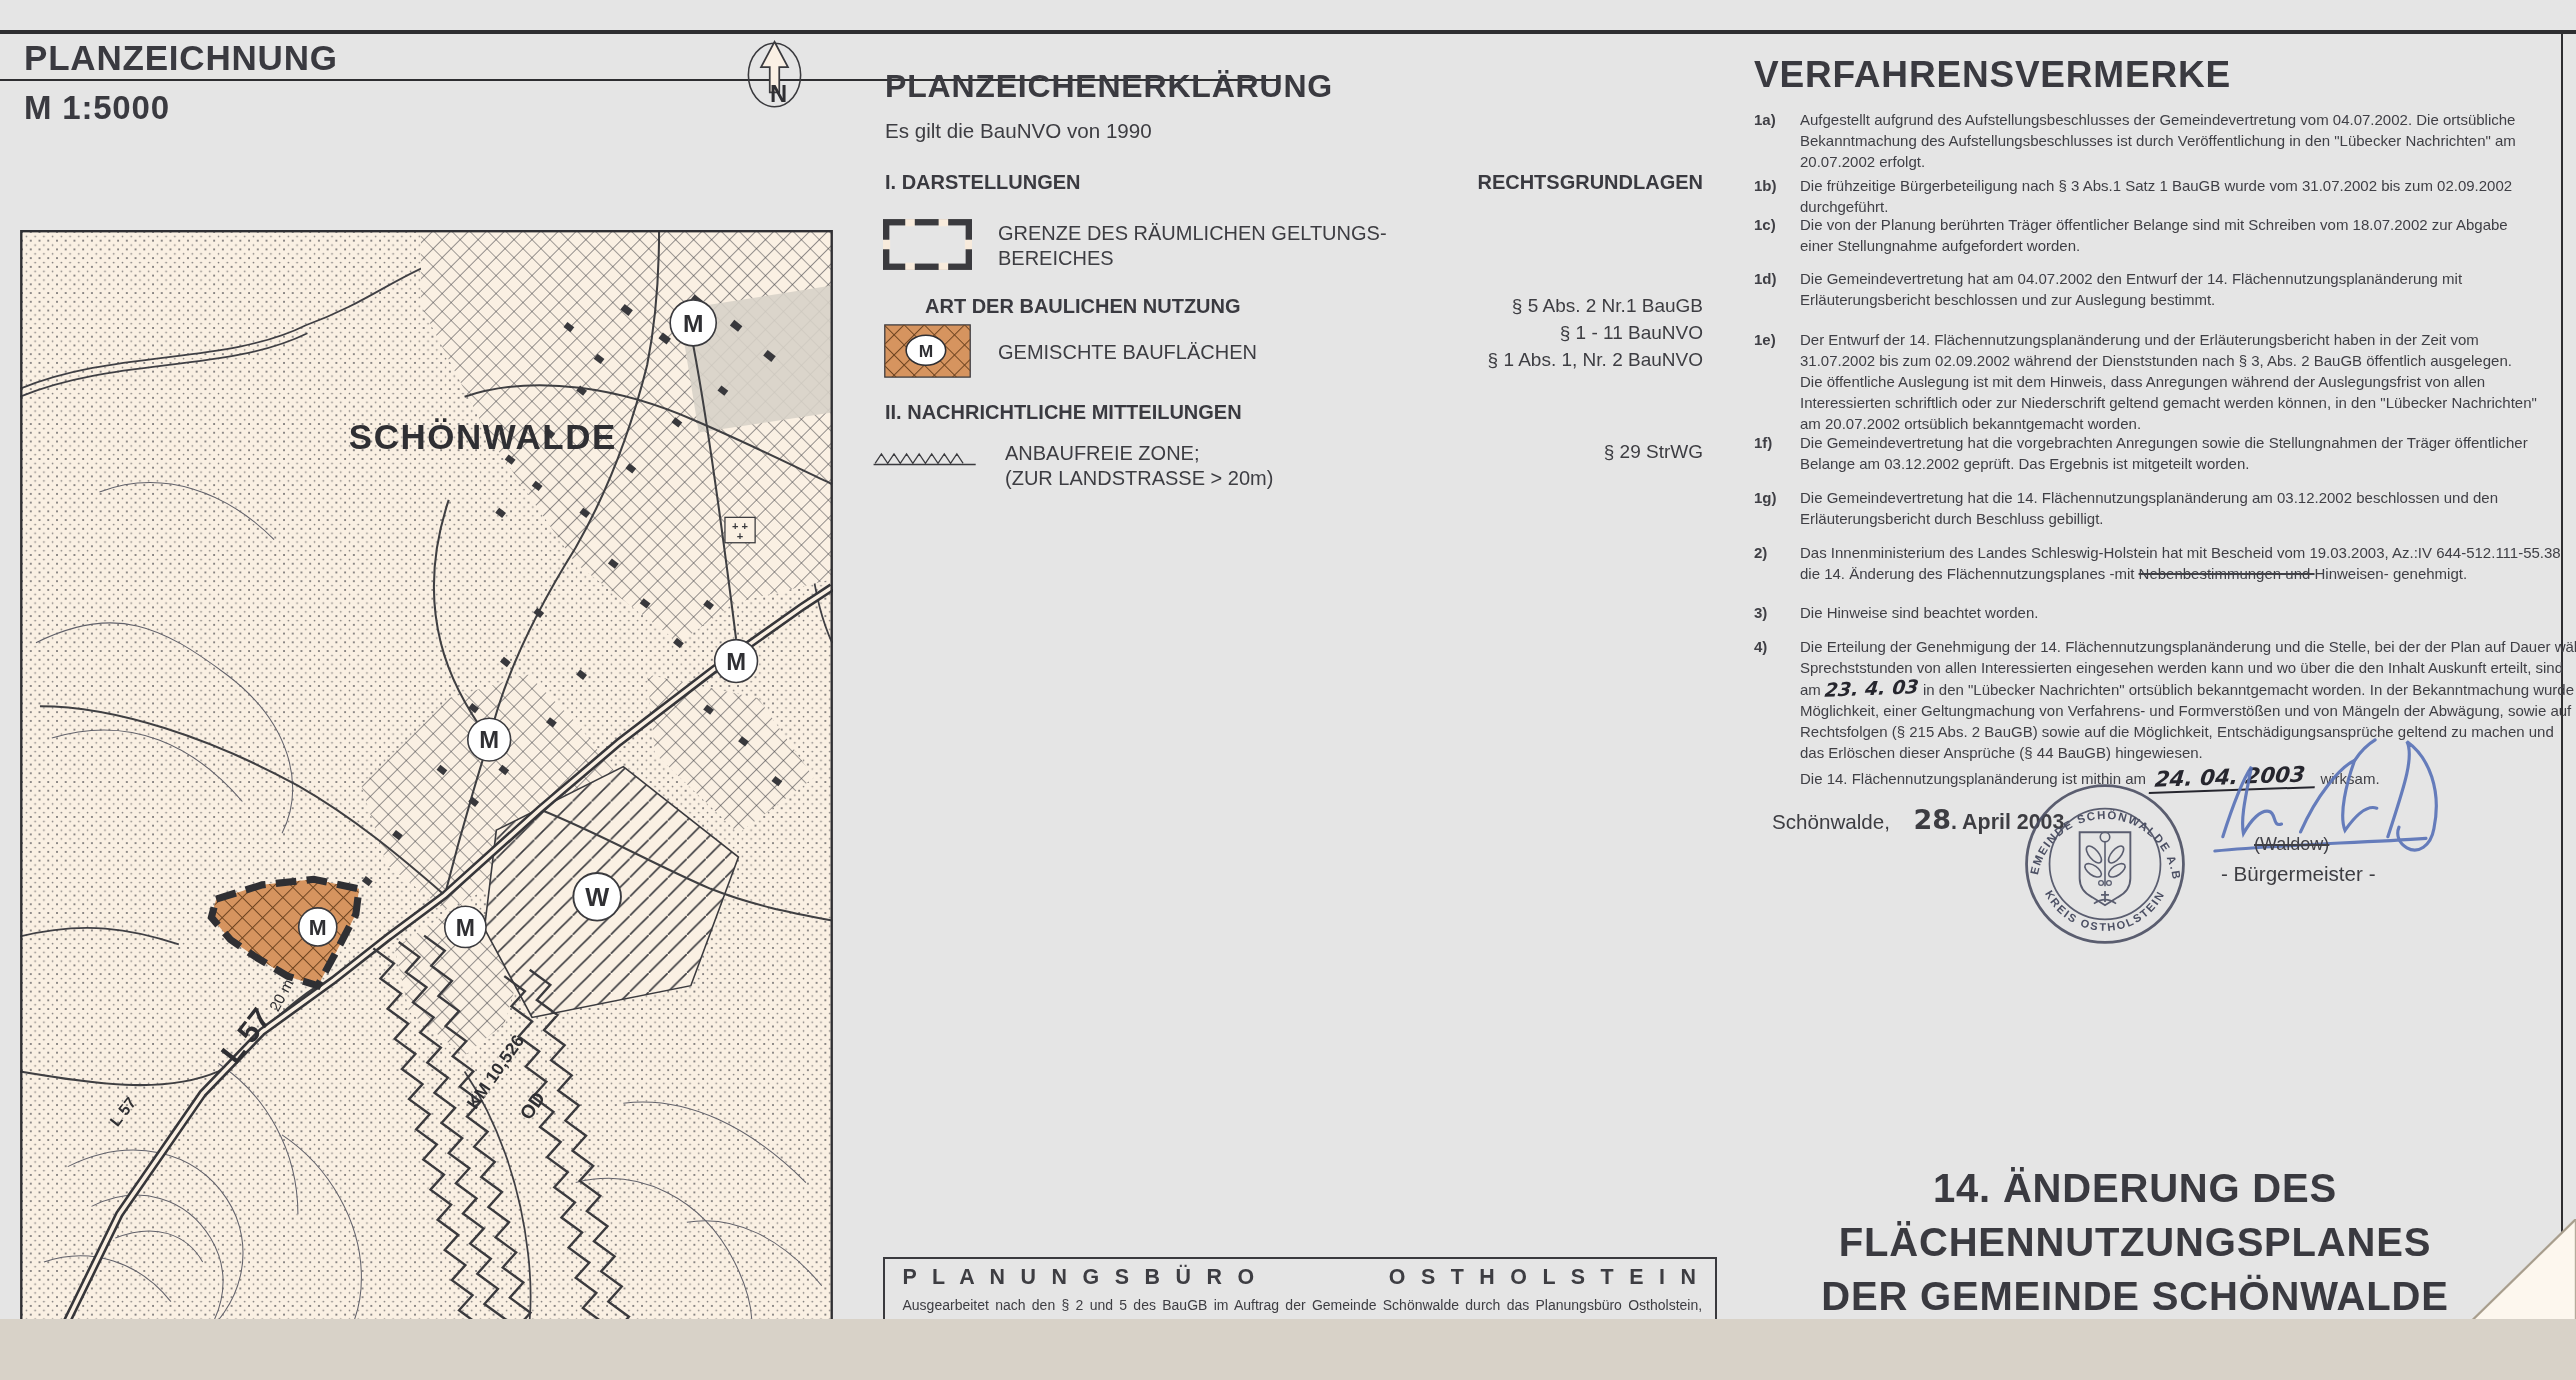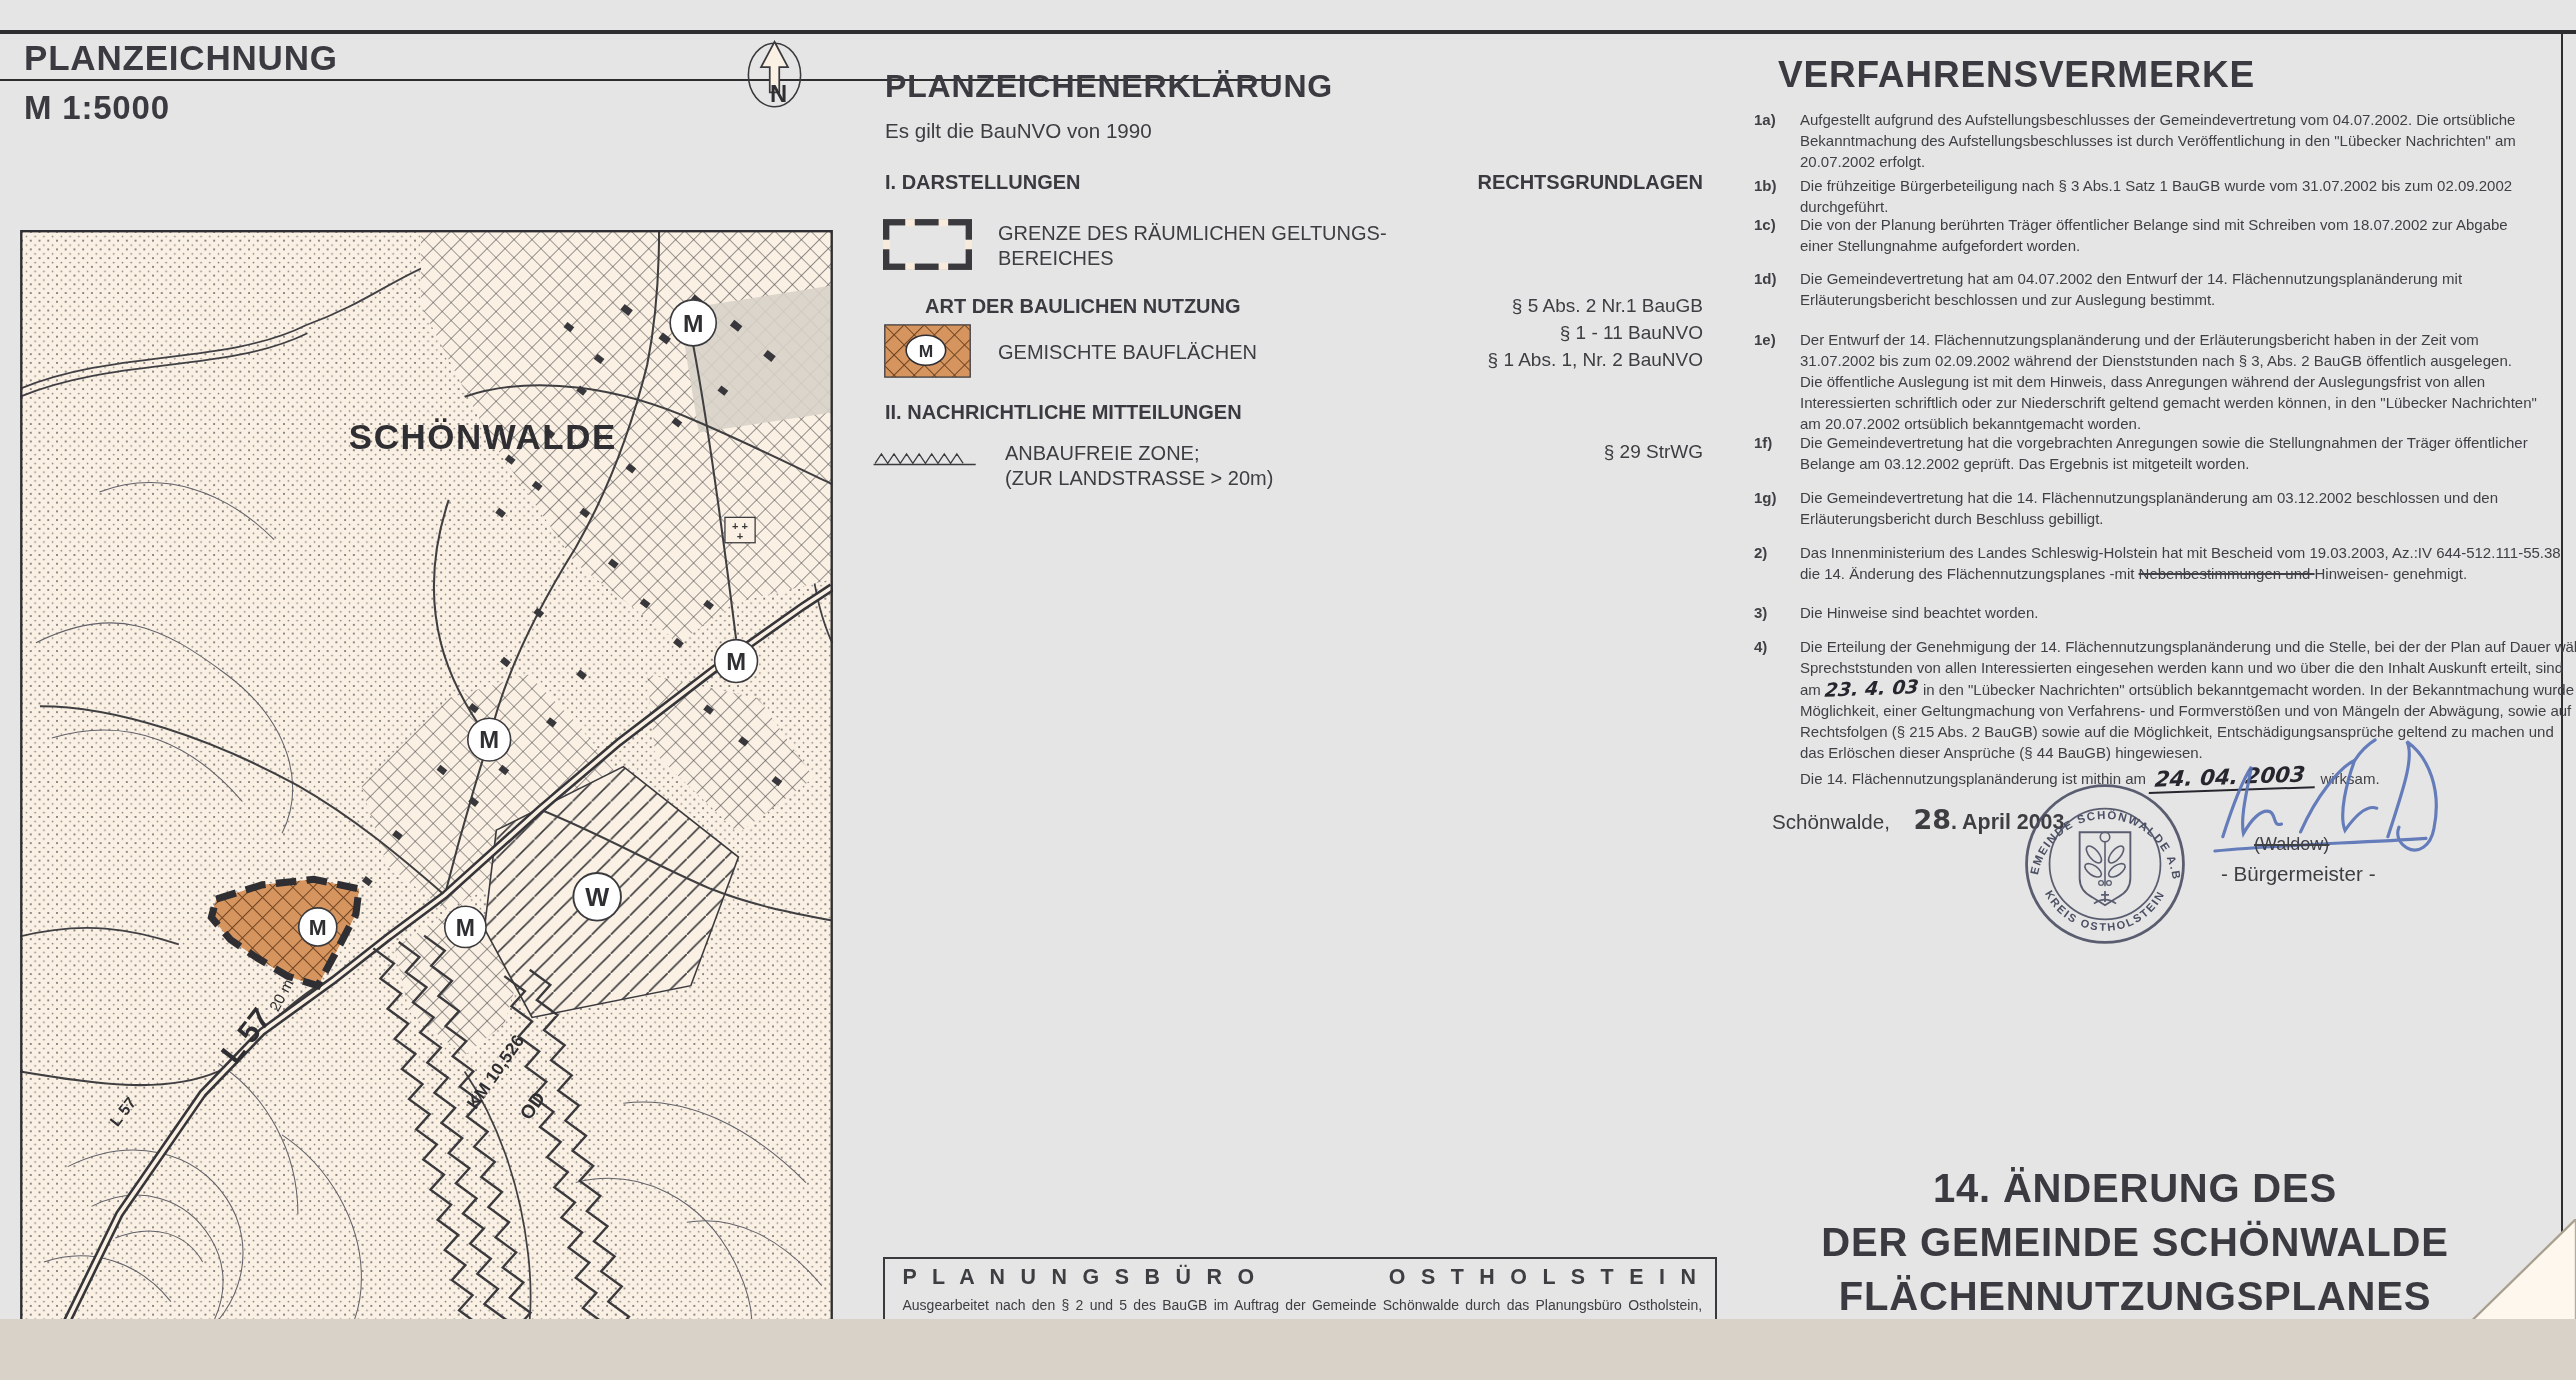--- a/index.html
+++ b/index.html
@@ -274,21 +274,21 @@
   </div>
   <div class="abs law" style="left:885px;top:441px;">§ 29 StrWG</div>
 
   <div class="abs" style="left:883px;top:1257px;width:830px;height:79px;border:2.4px solid #3a3a3e;">
     <div class="abs b" style="left:17.5px;top:6.4px;font-size:21.4px;letter-spacing:4.8px;">P L A N U N G S B Ü R O</div>
     <div class="abs b" style="right:14.3px;top:6.4px;font-size:21.4px;letter-spacing:4.8px;">O S T H O L S T E I N</div>
     <div class="abs nw" style="left:17.5px;top:38px;font-size:14px;word-spacing:2.4px;">Ausgearbeitet nach den § 2 und 5 des BauGB im Auftrag der Gemeinde Schönwalde durch das Planungsbüro Ostholstein,</div>
     <div class="abs nw" style="left:17.5px;top:59px;font-size:15.5px;">Bahnhofstraße 40, 23701 Eutin, (Tel. 04521-7917-0)</div>
   </div>
 
-  <div class="abs" style="left:1754px;top:54px;font-size:37px;font-weight:bold;letter-spacing:0.8px;color:#3a3a40;margin-left:24px;">VERFAHRENSVERMERKE</div>
+  <div class="abs" style="left:1754px;top:54px;font-size:37px;font-weight:bold;letter-spacing:0.8px;color:#3a3a40;">VERFAHRENSVERMERKE</div>
 
   <div class="note" style="top:109px;">
     <span class="lbl">1a)</span>
       <div class="txt">Aufgestellt aufgrund des Aufstellungsbeschlusses der Gemeindevertretung vom 04.07.2002. Die ortsübliche Bekanntmachung des Aufstellungsbeschlusses ist durch Veröffentlichung in den "Lübecker Nachrichten" am 20.07.2002 erfolgt.</div>
   </div>
   <div class="note" style="top:175px;">
     <span class="lbl">1b)</span>
       <div class="txt">Die frühzeitige Bürgerbeteiligung nach § 3 Abs.1 Satz 1 BauGB wurde vom 31.07.2002 bis zum 02.09.2002 durchgeführt.</div>
   </div>
   <div class="note" style="top:214px;">
@@ -378,22 +378,22 @@
       <path d="M196 32 C204 20 212 12 222 6"></path>
       <path d="M238 128 C256 72 272 28 262 8 C290 28 306 70 296 118 C292 140 276 150 262 142 C252 136 248 126 252 116"></path>
       <path d="M20 146 C100 138 200 136 286 130"></path>
     </g>
   </svg>
   <div class="abs strike" style="left:2254px;top:834px;font-size:18px;color:#3f3f46;">(Waldow)</div>
   <div class="abs" style="left:2221px;top:862px;font-size:20.6px;">- Bürgermeister -</div>
 
   <div class="titleblock" style="top:1161px;">
     <div class="tl">14. ÄNDERUNG DES</div>
+    <div class="tl">FLÄCHENNUTZUNGSPLANES</div>
     <div class="tl">DER GEMEINDE SCHÖNWALDE</div>
-    <div class="tl">FLÄCHENNUTZUNGSPLANES</div>
   </div>
   <div class="abs" style="left:1739px;top:1324px;width:794px;text-align:center;font-size:17.5px;">für das Gebiet nordwestlich der L 57, nördlich des wassergebundenen Weges Eutiner Straße; Giebelhornhufe;</div>
   <div class="abs" style="left:1754px;top:1347px;width:778px;text-align:right;font-size:17.5px;">Stand: 03. Dezember 2</div>
 
   <svg class="abs" style="left:2410px;top:1219px;" width="166" height="162" viewBox="0 0 209 204">
     <polygon points="209,0 209,204 0,204" fill="#fdf7ee" stroke="#b5ab9c" stroke-width="3"></polygon>
     <path d="M209 0 L0 204" stroke="#9a917f" stroke-width="1.5" opacity="0.6"></path>
   </svg>
 
 </div>

